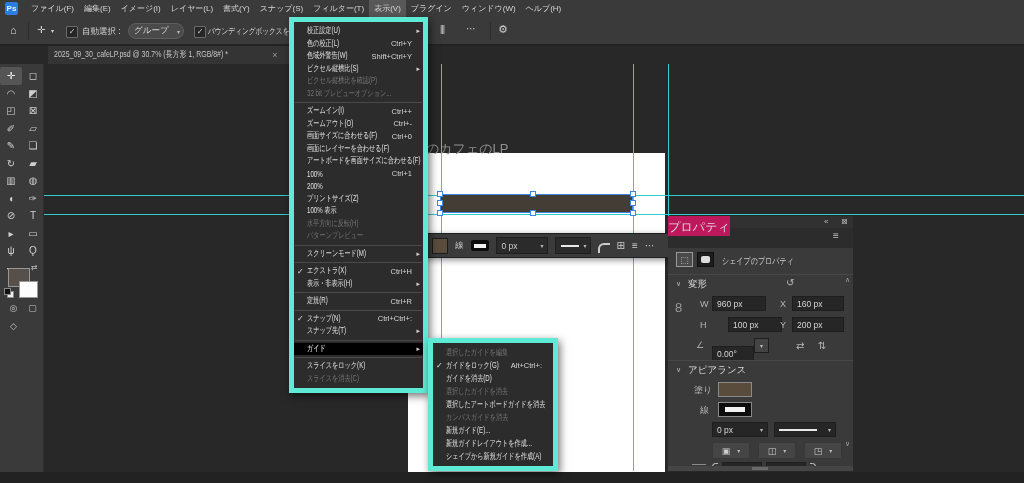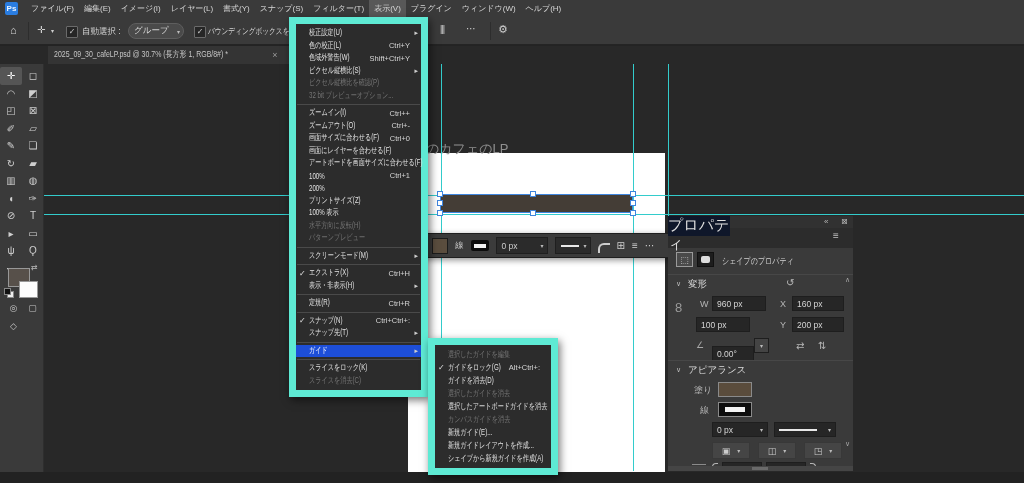--- a/index.html
+++ b/index.html
@@ -61,40 +61,40 @@
            box-shadow:0 2px 6px rgba(0,0,0,.45);font-size:8.5px;color:#d0d0d0}
   #tb-fill-swatch{width:14px;height:14px;background:#5a4d3e;border:1px solid #1c1c1c;flex:none}
   #tb-stroke-swatch{width:18px;height:11px;background:#0c0c0c;border-radius:2px;display:flex;align-items:center;justify-content:center;flex:none}
   #tb-stroke-swatch i{display:block;width:12px;height:4px;background:#f2f2f2}
   .tb-dd{background:#2b2b2b;border:1px solid #1f1f1f;height:17px;display:flex;align-items:center;padding:0 3px 0 5px;box-sizing:border-box;color:#ccc}
   .tb-ic{color:#cfcfcf;font-size:10px}
   #tb-corner{width:10px;height:8px;border-top:2px solid #ccc;border-left:2px solid #ccc;border-top-left-radius:6px;margin-top:4px}
   .stroke-line{width:20px;height:2px;background:#e8e8e8}
 
   
-  .menu{background:#2c2c2c;border:7px solid #5eead4;box-shadow:2px 3px 8px rgba(0,0,0,.55);padding:3px 0;z-index:20;box-sizing:border-box}
+  .menu{background:#2c2c2c;border:5px solid #5eead4;box-shadow:2px 3px 8px rgba(0,0,0,.55);padding:3px 0;z-index:20;box-sizing:border-box}
   #view-menu{left:289px;top:17px;width:139px}
   #guide-submenu{left:428px;top:338px;width:130px}
   .mi{display:flex;align-items:center;height:12.5px;padding:0 3px 0 3px}
   #guide-submenu .mi{height:13px}
   .mi .chk{width:10px;font-size:8px;color:#e0e0e0;flex:none}
   .mi .lbl{flex:1;min-width:0;font-size:8.5px;transform:scaleX(.72);transform-origin:0 50%;white-space:nowrap;color:#e2e2e2}
   .mi .sc{font-size:7.5px;color:#d6d6d6;white-space:nowrap;padding-right:1px}
   .mi .arw{width:7px;text-align:right;font-size:7px;color:#cfcfcf;flex:none}
   .mi.dis .lbl,.mi.dis .sc{color:#757575}
-  .mi.hl{background:#1d4ed8}
+  .mi.hl{background:#000000}
   .mi.hl .lbl{color:#fff}
   .msep{height:1px;background:#4a4a4a;margin:2px 1px}
 
   
   #props{left:668px;top:216px;width:185px;height:255px;background:#3a3a3a;z-index:5;overflow:hidden}
   #props .hdr{left:0;top:0;width:185px;height:12px;background:#313131}
   #props .hicon{position:absolute;top:1px;font-size:8px;color:#b5b5b5}
   #props .tabrow{left:0;top:12px;width:185px;height:20px;background:#2c2c2c}
-  #props-tab{left:0;top:0;width:62px;height:20px;background:#0f172a;display:flex;align-items:flex-start;justify-content:center;font-size:15px;color:#dedede}
+  #props-tab{left:0;top:0;width:62px;height:20px;background:#be185d;display:flex;align-items:flex-end;justify-content:center;font-size:12px;color:#dedede}
   #panel-menu{left:165px;top:14px;font-size:10px;color:#c0c0c0}
   .ppanel-label{font-size:9px;color:#b5b5b5;white-space:nowrap}
   .sec-h{font-size:9.5px;color:#dcdcdc;white-space:nowrap}
   .chev{font-size:7px;color:#bdbdbd;margin-right:5px}
   .pinput{background:#262626;border:1px solid #1e1e1e;box-sizing:border-box;height:15px;display:flex;align-items:center;
           padding:0 4px;font-size:8.5px;color:#d4d4d4}
   .psep{height:1px;background:#474747}
   .pbtn{background:#454545;border:1px solid #383838;box-sizing:border-box;display:flex;align-items:center;justify-content:center;gap:3px;color:#ccc}
   .corner-mark{width:6px;height:7px;box-sizing:border-box}
   #props .scroll-ar{position:absolute;font-size:7px;color:#a5a5a5}
@@ -302,21 +302,21 @@
   <span class="abs ppanel-label" style="left:32px;top:83px">W</span>
   <div class="abs pinput" style="left:44px;top:80px;width:54px">
       <span>960 px</span>
     </div>
   <span class="abs ppanel-label" style="left:112px;top:83px">X</span>
   <div class="abs pinput" style="left:124px;top:80px;width:52px">
       <span>160 px</span>
     </div>
 
   <span class="abs ppanel-label" style="left:32px;top:104px">H</span>
-  <div class="abs pinput" style="left:28px;top:101px;width:54px">
+  <div class="abs pinput" style="left:60px;top:101px;width:54px">
       <span>100 px</span>
     </div>
   <span class="abs ppanel-label" style="left:112px;top:104px">Y</span>
   <div class="abs pinput" style="left:124px;top:101px;width:52px">
       <span>200 px</span>
     </div>
 
   <span class="abs" style="left:28px;top:124px;font-size:9px;color:#a8a8a8">∠</span>
   <div class="abs pinput" style="left:44px;top:130px;width:42px">
       <span>0.00°</span>

